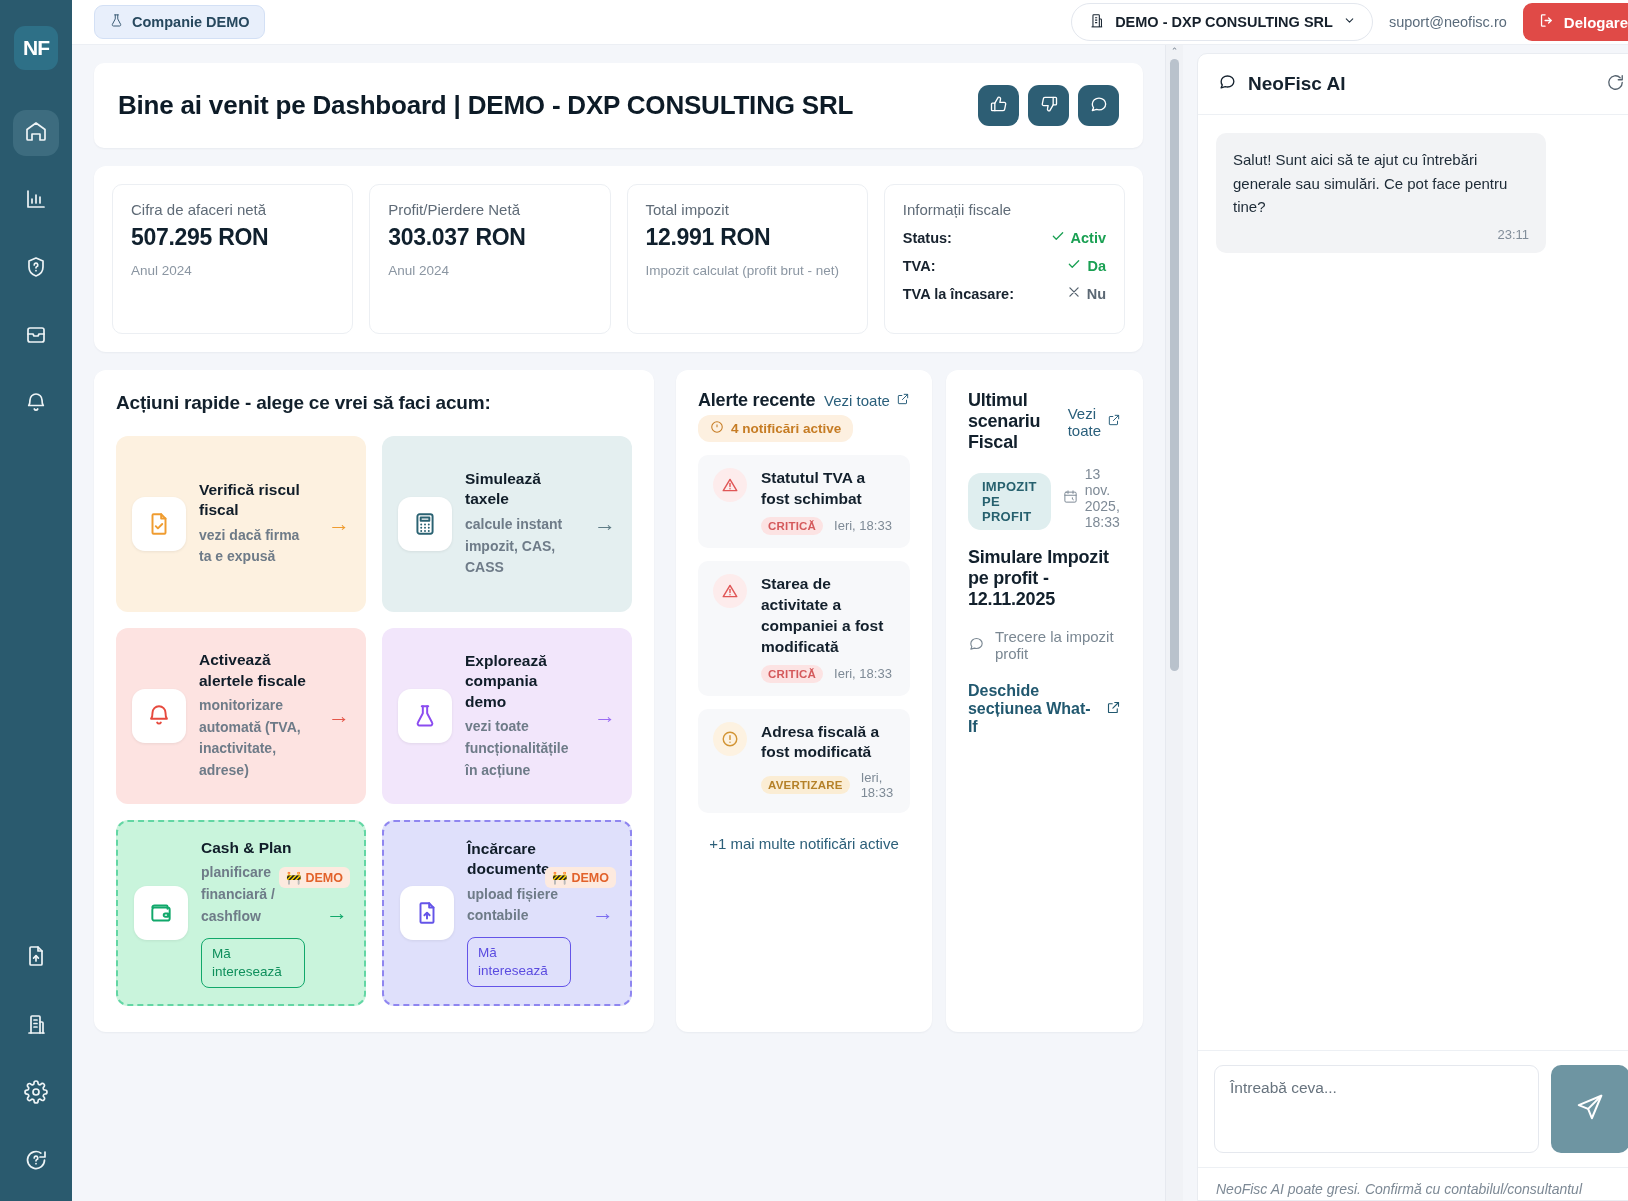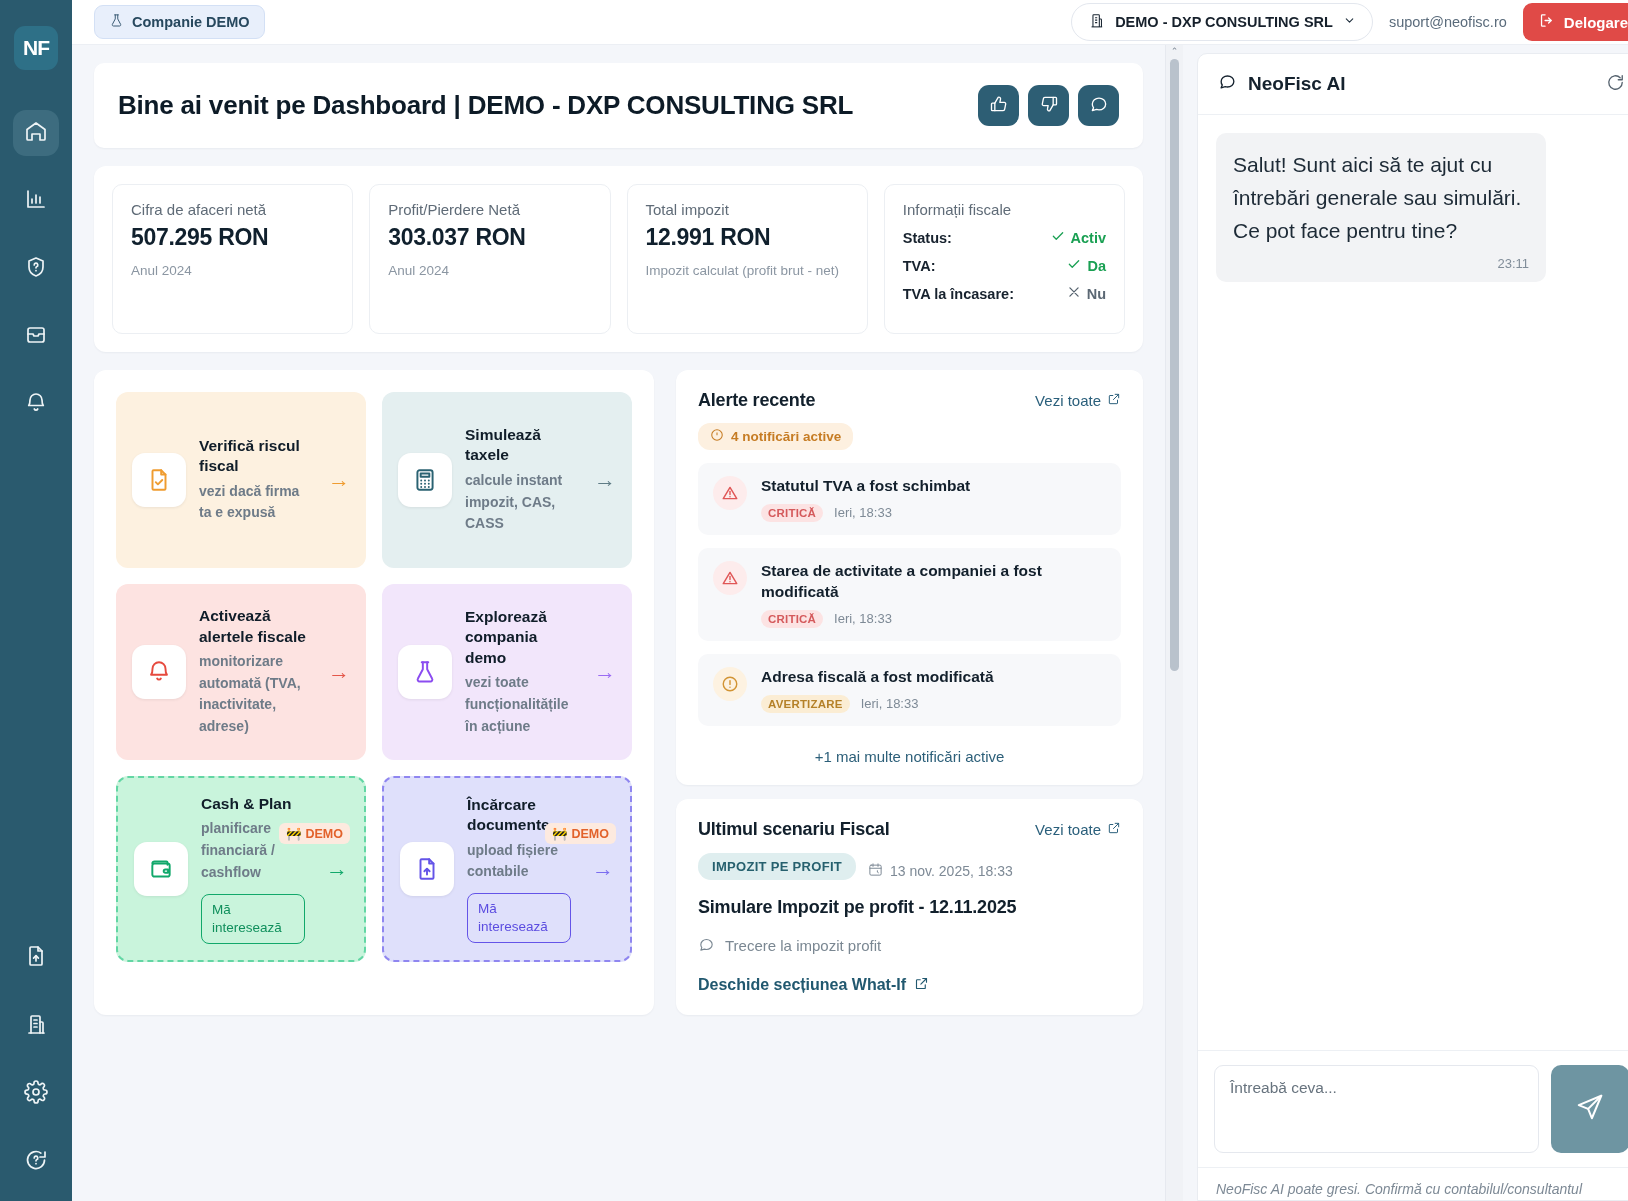--- a/index.html
+++ b/index.html
@@ -148,28 +148,28 @@
     background: #fdeadf; color: #e2622b; font-size: 12.5px; font-weight: 600;
     border-radius: 6px; padding: 3px 7px; white-space: nowrap;
   }
   .interes-btn {
     display: inline-block; margin-top: 10px; font-size: 13.5px;
     border: 1.5px solid; border-radius: 8px; padding: 6px 10px; line-height:1.35;
     max-width: 104px;
   }
 
   
-  .side-col { flex: 1; display: flex; flex-direction: column; gap: 14px; }
+  .side-col { flex: 1; display: flex; flex-direction: row; gap: 14px; }
   .panel { background: #fff; border-radius: 12px; padding: 20px 22px; box-shadow: 0 1px 2px rgba(20,35,50,.05); }
   .panel-head { display: flex; align-items: center; }
   .panel-head h3 { font-size: 18px; color: #12202c; letter-spacing:-0.2px;}
   .see-all { margin-left: auto; display: flex; align-items: center; gap: 6px; font-size: 15px; color: #2a5f7b; font-weight: 500;}
   .see-all svg { width: 14px; height: 14px; stroke: #2a5f7b; fill:none; stroke-width:1.7; stroke-linecap:round; stroke-linejoin:round;}
   .notif-pill {
-    display: inline-flex; align-items: center; gap: 7px; margin-top: 12px;
+    display: inline-flex; align-items: center; gap: 7px; margin-top: 4px;
     background: #fdf0e0; color: #c67c24; font-size: 13.5px; font-weight: 600;
     border-radius: 12px; padding: 5px 12px;
   }
   .notif-pill svg { width: 14px; height: 14px; stroke:#c67c24; fill:none; stroke-width:1.8;}
   .alert-item {
     display: flex; gap: 14px; align-items: flex-start;
     background: #f7f8fa; border-radius: 10px; padding: 13px 15px; margin-top: 13px;
   }
   .alert-ico { width: 34px; height:34px; min-width:34px; border-radius: 50%; display:flex; align-items:center; justify-content:center;}
   .alert-ico.crit { background: #fdecec; }
@@ -211,21 +211,21 @@
   }
   .ai-head .t { display:flex; align-items:center; gap: 11px; font-size: 19px; font-weight: bold; color: #15222e;}
   .ai-head svg.bubble { width: 19px; height: 19px; stroke:#16232f; fill:none; stroke-width:1.7; stroke-linejoin:round;}
   .ai-reload { margin-left: auto; }
   .ai-reload svg { width: 19px; height: 19px; stroke:#55626e; fill:none; stroke-width:1.7; stroke-linecap:round; stroke-linejoin:round;}
   .ai-body { flex: 1; padding: 18px; overflow: hidden; }
   .ai-msg {
     background: #f2f3f5; border-radius: 10px; padding: 15px 17px 11px 17px;
     max-width: 330px;
   }
-  .ai-msg p { font-size: 21px; color: #1d2a36; line-height: 1.58; }
+  .ai-msg p { font-size: 15px; color: #1d2a36; line-height: 1.58; }
   .ai-msg .time { text-align: right; font-size: 13px; color: #818d99; margin-top: 8px; }
   .ai-input-row {
     border-top: 1px solid #edf0f4; padding: 14px 16px;
     display: flex; gap: 12px; align-items: stretch;
   }
   .ai-input {
     flex: 1; border: 1px solid #e5e8ee; border-radius: 9px;
     padding: 13px 15px; font-size: 15.5px; color: #58646f;
     min-height: 88px; resize: none; font-family: "Liberation Sans", sans-serif;
     background: #fff;
@@ -459,20 +459,21 @@
                       </svg></span>
                   <span>Nu</span>
                 </span>
               </div>
             </div>
           </section>
 
           <section class="lower">
 
             <div class="quick">
+              <h2>Acțiuni rapide - alege ce vrei să faci acum:</h2>
               <div class="q-grid">
 
                 <div class="q-card" style="background:#fdf1e0">
                   <div class="q-ico">
                     <svg viewBox="0 0 24 24" style="stroke:#ef9c30">
                         <path d="M14 3H7a1 1 0 0 0-1 1v16a1 1 0 0 0 1 1h10a1 1 0 0 0 1-1V7z"></path>
                         <path d="M14 3v4h4"></path>
                         <path d="m9 14 2 2 4-4"></path>
                       </svg>
                   </div>

